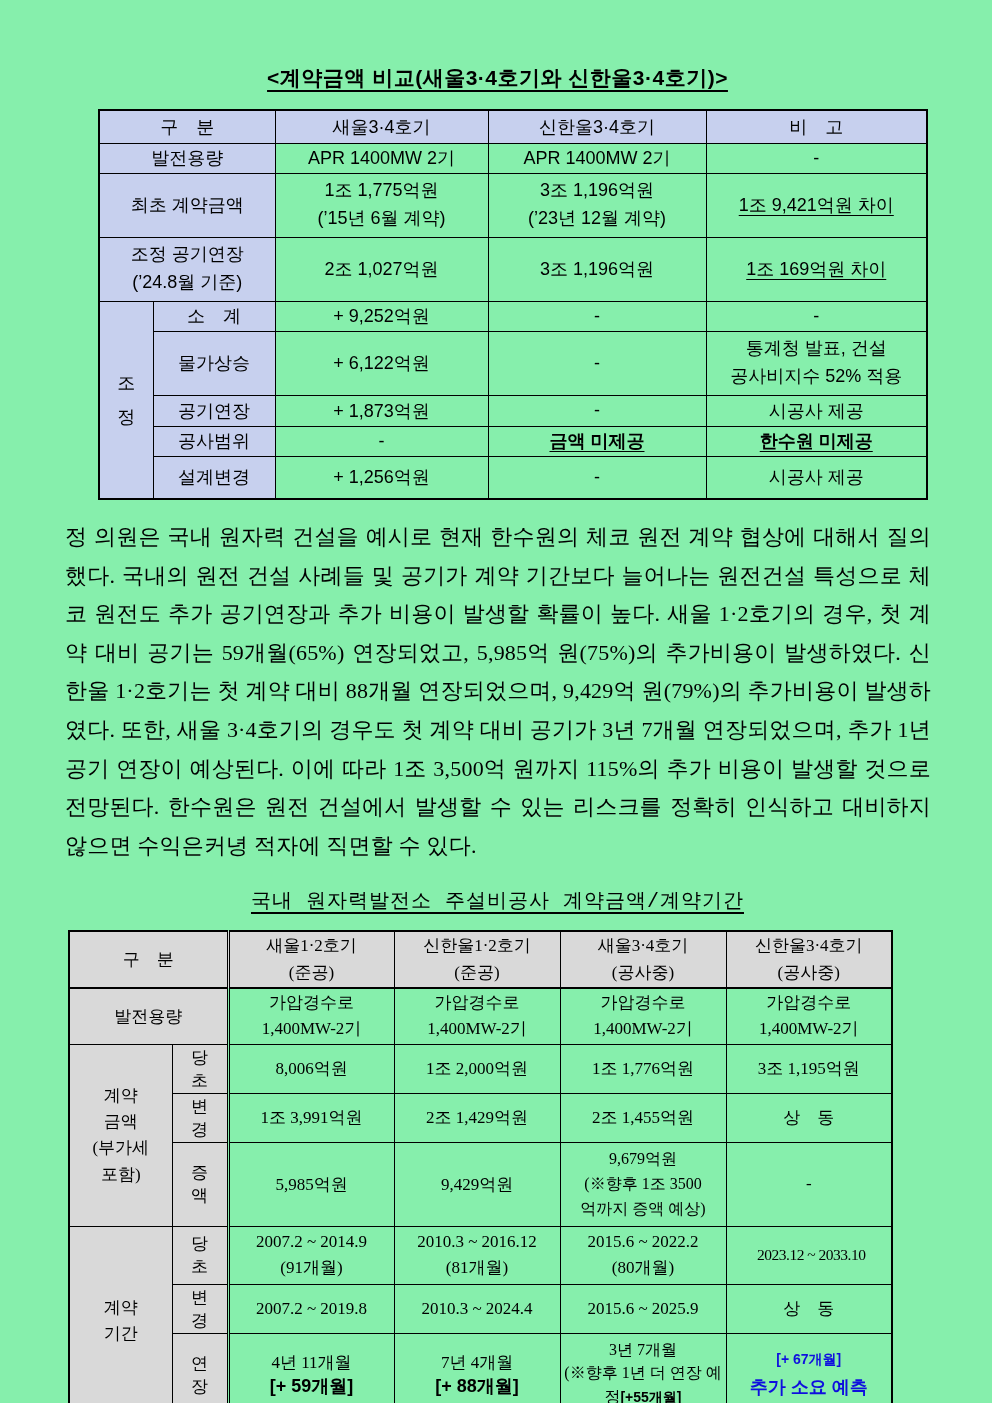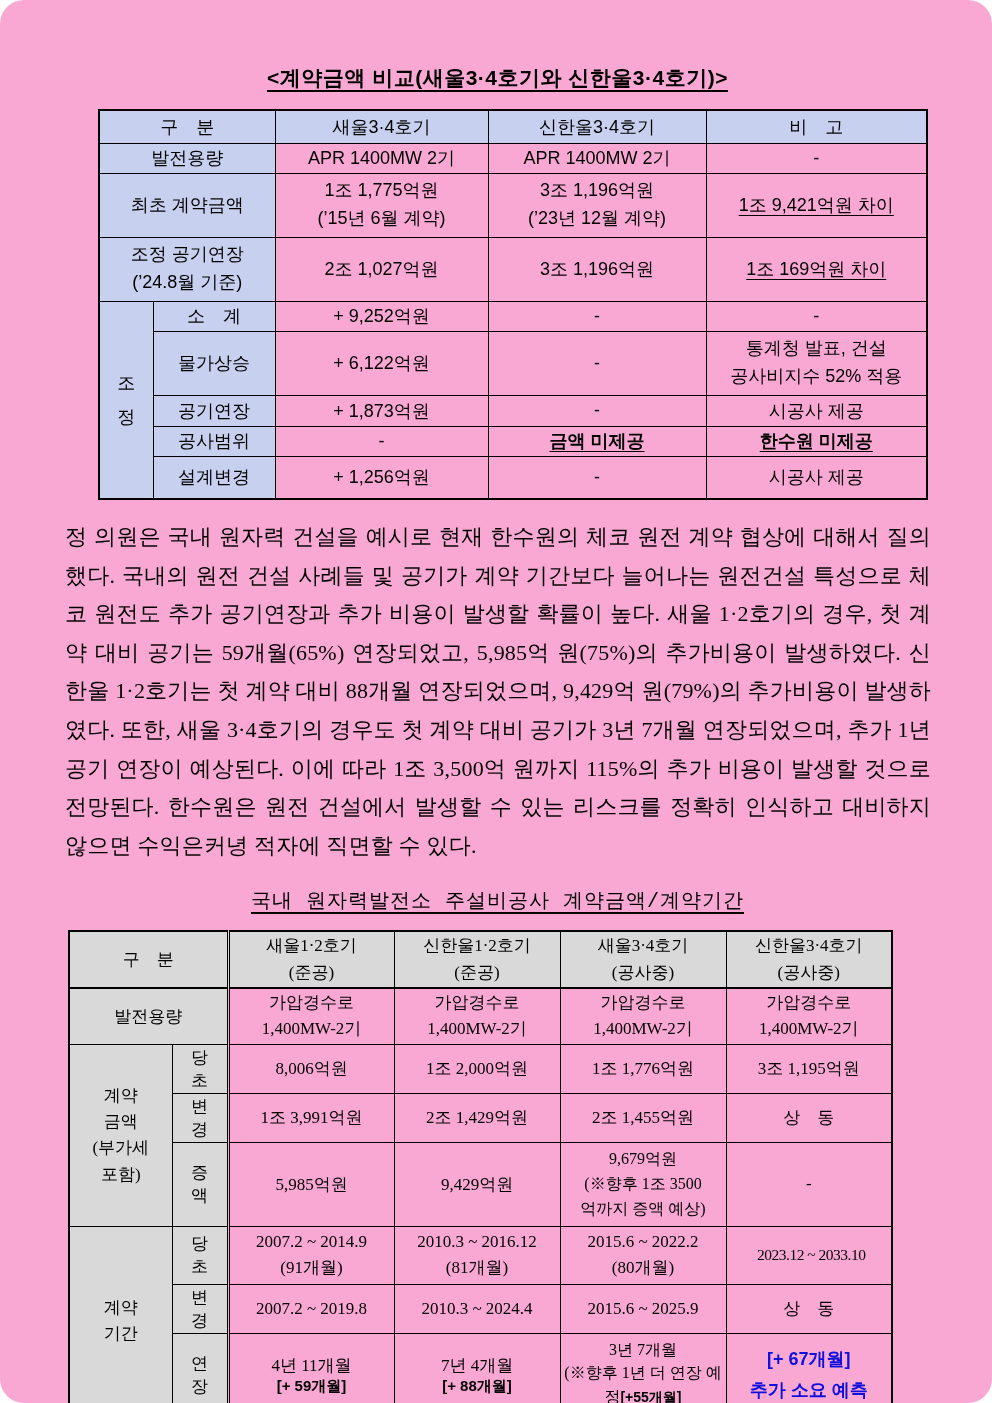--- a/index.html
+++ b/index.html
@@ -1,20 +1,20 @@
 <!DOCTYPE html>
 <html style="--t1bg: #C7D0EE; --t2bg: #D9D9D9; --blue: #0F0FDE;"><head>
 <meta charset="utf-8">
 <style>
   html,body{margin:0;padding:0;background:#ffffff;}
   .page{
     width:992px;height:1403px;box-sizing:border-box;
-    padding:64px 62px 0 65px;background:#f9a8d4;
+    padding:64px 62px 0 65px;background:#86efac;
     font-family:"Liberation Serif", serif;color:#000;
-    position:relative;overflow:hidden;border-radius:24px;
+    position:relative;overflow:hidden;
   }
   
   .title1{
     margin:0 0 17px 0;text-align:center;
     font-family:"Liberation Sans", sans-serif;
     font-size:21px;font-weight:bold;letter-spacing:.5px;
   }
   .title1 span, .title2 span{text-decoration:underline;text-underline-offset:5px;}
   .title2{
     margin:22px 0 16px 0;text-align:center;
@@ -35,21 +35,21 @@
     margin:18px 0 0 0;width:866px;
     font-size:22px;line-height:38.6px;
     text-align:justify;word-break:break-all;letter-spacing:.2px;
   }
   
   .t2{width:823px;margin-left:3px;border:2px solid #000;
       font-family:"Liberation Serif", serif;font-size:17px;}
   .t2 .lbl{background:var(--t2bg);}
   .t2 .hdrow td{border-bottom:2.5px solid #000;}
   .t2 .dbl{border-left:3px double #000;}
-  .gothic{font-family:"Liberation Sans", sans-serif;font-weight:bold;font-size:15px;}
+  .gothic{font-family:"Liberation Sans", sans-serif;font-weight:bold;font-size:18px;}
   .blue{color:var(--blue);}
   .cond{font-size:15.5px;letter-spacing:-.5px;padding-left:8px;}
   .small{font-size:16px;}
 </style>
 </head>
 <body>
 
 <div class="page">
 
   <h1 class="title1"><span>&lt;계약금액 비교(새울3·4호기와 신한울3·4호기)&gt;</span></h1>
@@ -216,20 +216,20 @@
       </td>
       <td>
         <div>7년 4개월</div>
         <div class="gothic">[+ 88개월]</div>
       </td>
       <td class="small">
         <div>3년 7개월</div>
         <div style="line-height:1.5"><span>(※향후 1년 더 연장 예정</span><span class="gothic" style="font-size:14px">[+55개월]</span></div>
       </td>
       <td>
-        <div class="gothic blue" style="font-size:18px;line-height:1.7">[+ 67개월]</div>
+        <div class="gothic blue" style="font-size:14px;line-height:1.7">[+ 67개월]</div>
         <div class="gothic blue" style="font-size:18px;line-height:1.7">추가 소요 예측</div>
       </td>
     </tr>
   </tbody>
     </table>
 
 </div>
 
 </body></html>

